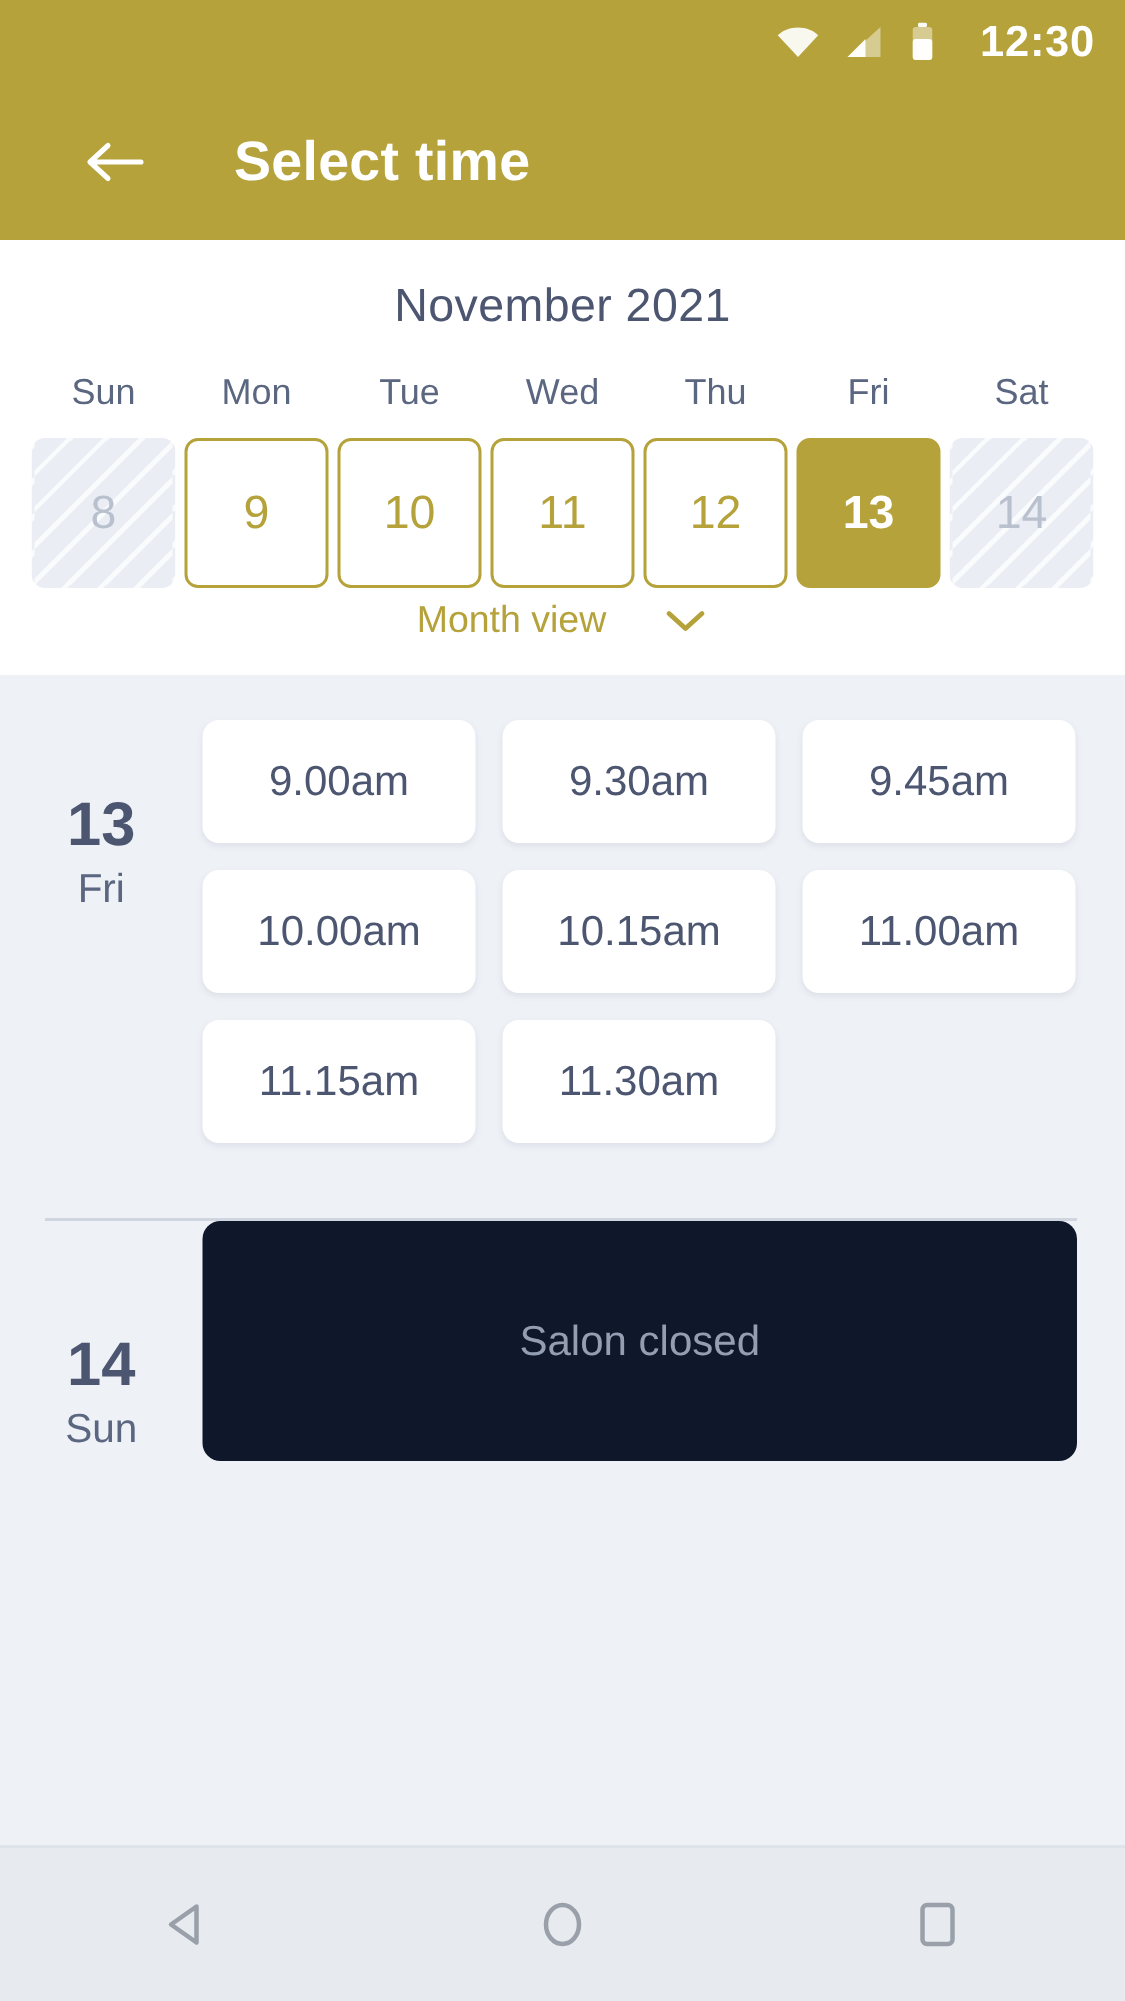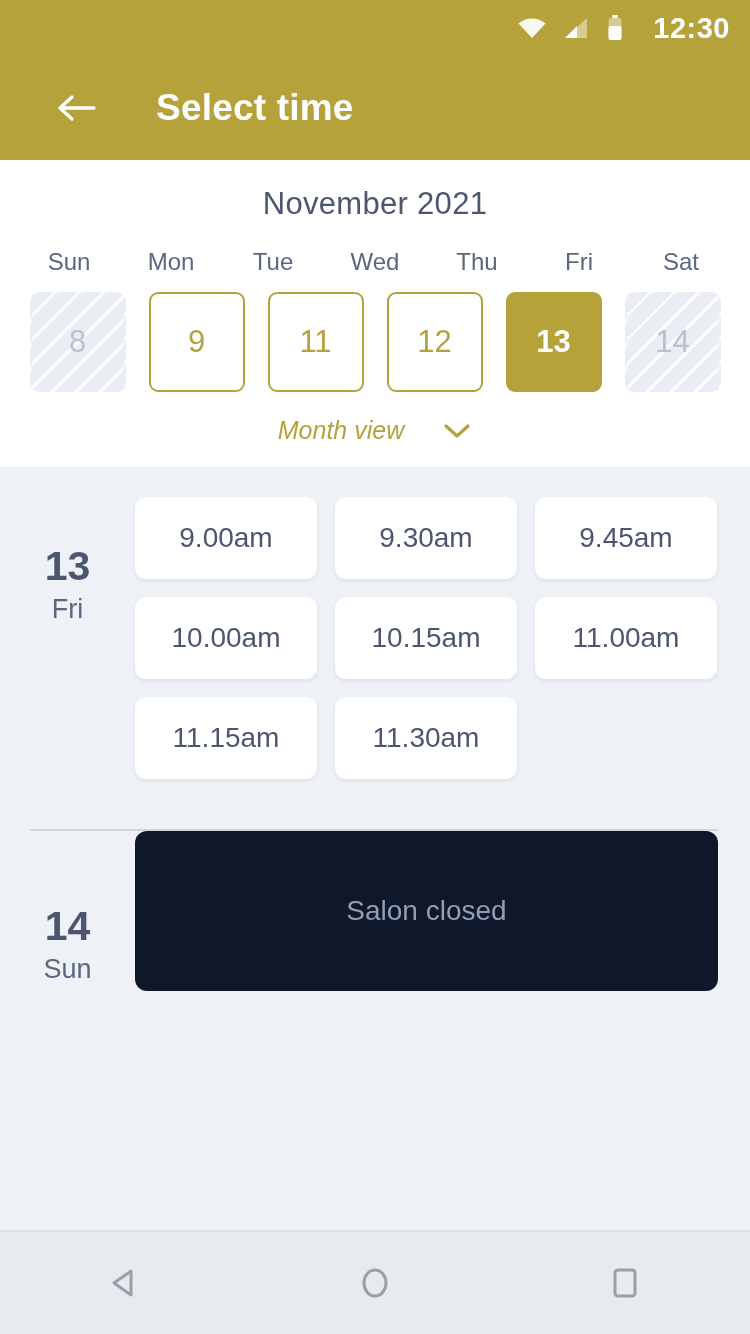--- a/index.html
+++ b/index.html
@@ -137,24 +137,23 @@
       rgba(255,255,255,0.75) 14px,
       rgba(255,255,255,0.75) 17px
     );
     cursor: default;
   }
 
   .monthview-row {
     display: flex;
     align-items: center;
     justify-content: center;
-    padding-top: 24px;
+    padding-top: 7px;
     gap: 38px;
     cursor: pointer;
-    font-style: italic;
   }
   .monthview-label {
     font-size: 25px;
     color: #b5a23a;
   }
 
   
   .content {
     flex: 1 1 auto;
     background: #eef1f6;
@@ -290,20 +289,23 @@
       <div class="weekday">Fri</div>
       <div class="weekday">Sat</div>
     </div>
 
     <div class="daynum-row">
       <div class="daycell-wrap">
         <div class="daycell disabled">8</div>
       </div>
       <div class="daycell-wrap">
         <div class="daycell available">9</div>
+      </div>
+      <div class="daycell-wrap">
+        <div class="daycell available">10</div>
       </div>
       <div class="daycell-wrap">
         <div class="daycell available">11</div>
       </div>
       <div class="daycell-wrap">
         <div class="daycell available">12</div>
       </div>
       <div class="daycell-wrap">
         <div class="daycell selected">13</div>
       </div>

